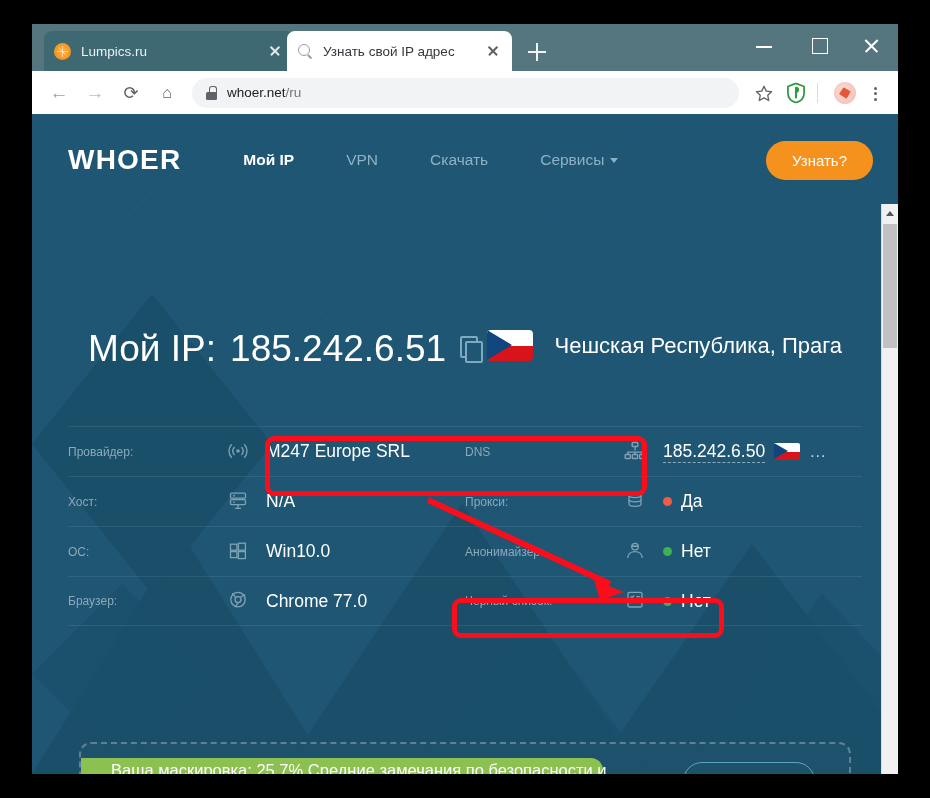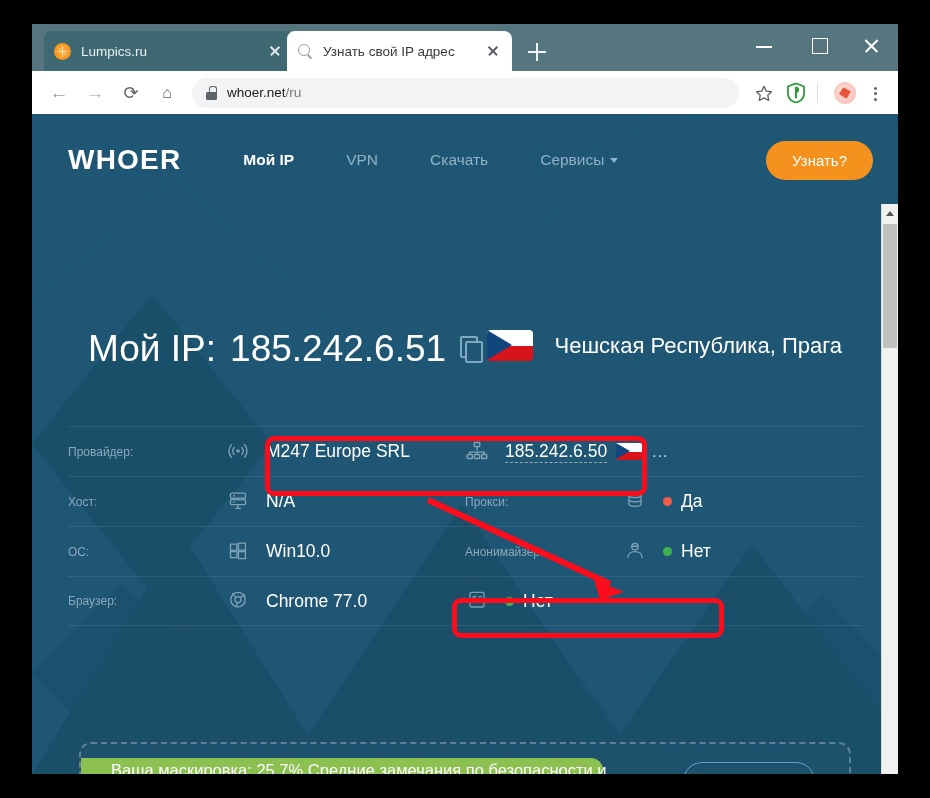--- a/index.html
+++ b/index.html
@@ -501,20 +501,21 @@
           <span class="info-icon">
             <svg width="24" height="20" viewBox="0 0 24 20" fill="none" stroke="#cfe0ea" stroke-width="1.4" stroke-linecap="round">
               <circle cx="12" cy="10" r="1.8" fill="#cfe0ea" stroke="none"></circle>
               <path d="M8.2 6.5a5.4 5.4 0 000 7M15.8 6.5a5.4 5.4 0 010 7"></path>
               <path d="M5.4 3.8a9.2 9.2 0 000 12.4M18.6 3.8a9.2 9.2 0 010 12.4"></path>
             </svg>
           </span>
           <span class="info-value">M247 Europe SRL</span>
         </div>
         <div class="info-cell">
+          <span class="info-label">DNS</span>
           <span class="info-icon">
             <svg width="24" height="20" viewBox="0 0 24 20" fill="none" stroke="#cfe0ea" stroke-width="1.4">
               <rect x="9.2" y="1.5" width="5.6" height="4" rx="0.8"></rect>
               <rect x="2.2" y="13.5" width="5.2" height="4" rx="0.8"></rect>
               <rect x="9.4" y="13.5" width="5.2" height="4" rx="0.8"></rect>
               <rect x="16.6" y="13.5" width="5.2" height="4" rx="0.8"></rect>
               <path d="M12 5.5v4M4.8 13.5v-2.4h14.4v2.4M12 11.1v2.4"></path>
             </svg>
           </span>
           <span class="info-value">
@@ -590,20 +591,21 @@
           <span class="info-icon">
             <svg width="24" height="20" viewBox="0 0 24 20" fill="none" stroke="#cfe0ea" stroke-width="1.3">
               <circle cx="12" cy="9.6" r="7.2"></circle>
               <circle cx="12" cy="9.6" r="3"></circle>
               <path d="M14.6 7.1l4.6-2.6M9.4 7.1L6.3 3.2M12 12.6l-2.6 4.5"></path>
             </svg>
           </span>
           <span class="info-value">Chrome 77.0</span>
         </div>
         <div class="info-cell">
+          <span class="info-label">Черный список:</span>
           <span class="info-icon">
             <svg width="24" height="20" viewBox="0 0 24 20" fill="none" stroke="#cfe0ea" stroke-width="1.3">
               <rect x="5" y="2.4" width="14" height="14.6" rx="1.4"></rect>
               <path d="M7.6 6.4l1.3 1.3 2.2-2.2M7.6 11.2l1.3 1.3 2.2-2.2"></path>
               <path d="M13.4 6.6h3.4M13.4 11.4h3.4"></path>
             </svg>
           </span>
           <span class="info-value">
             <span class="status-dot dot-green"></span>
             <span>Нет</span>

